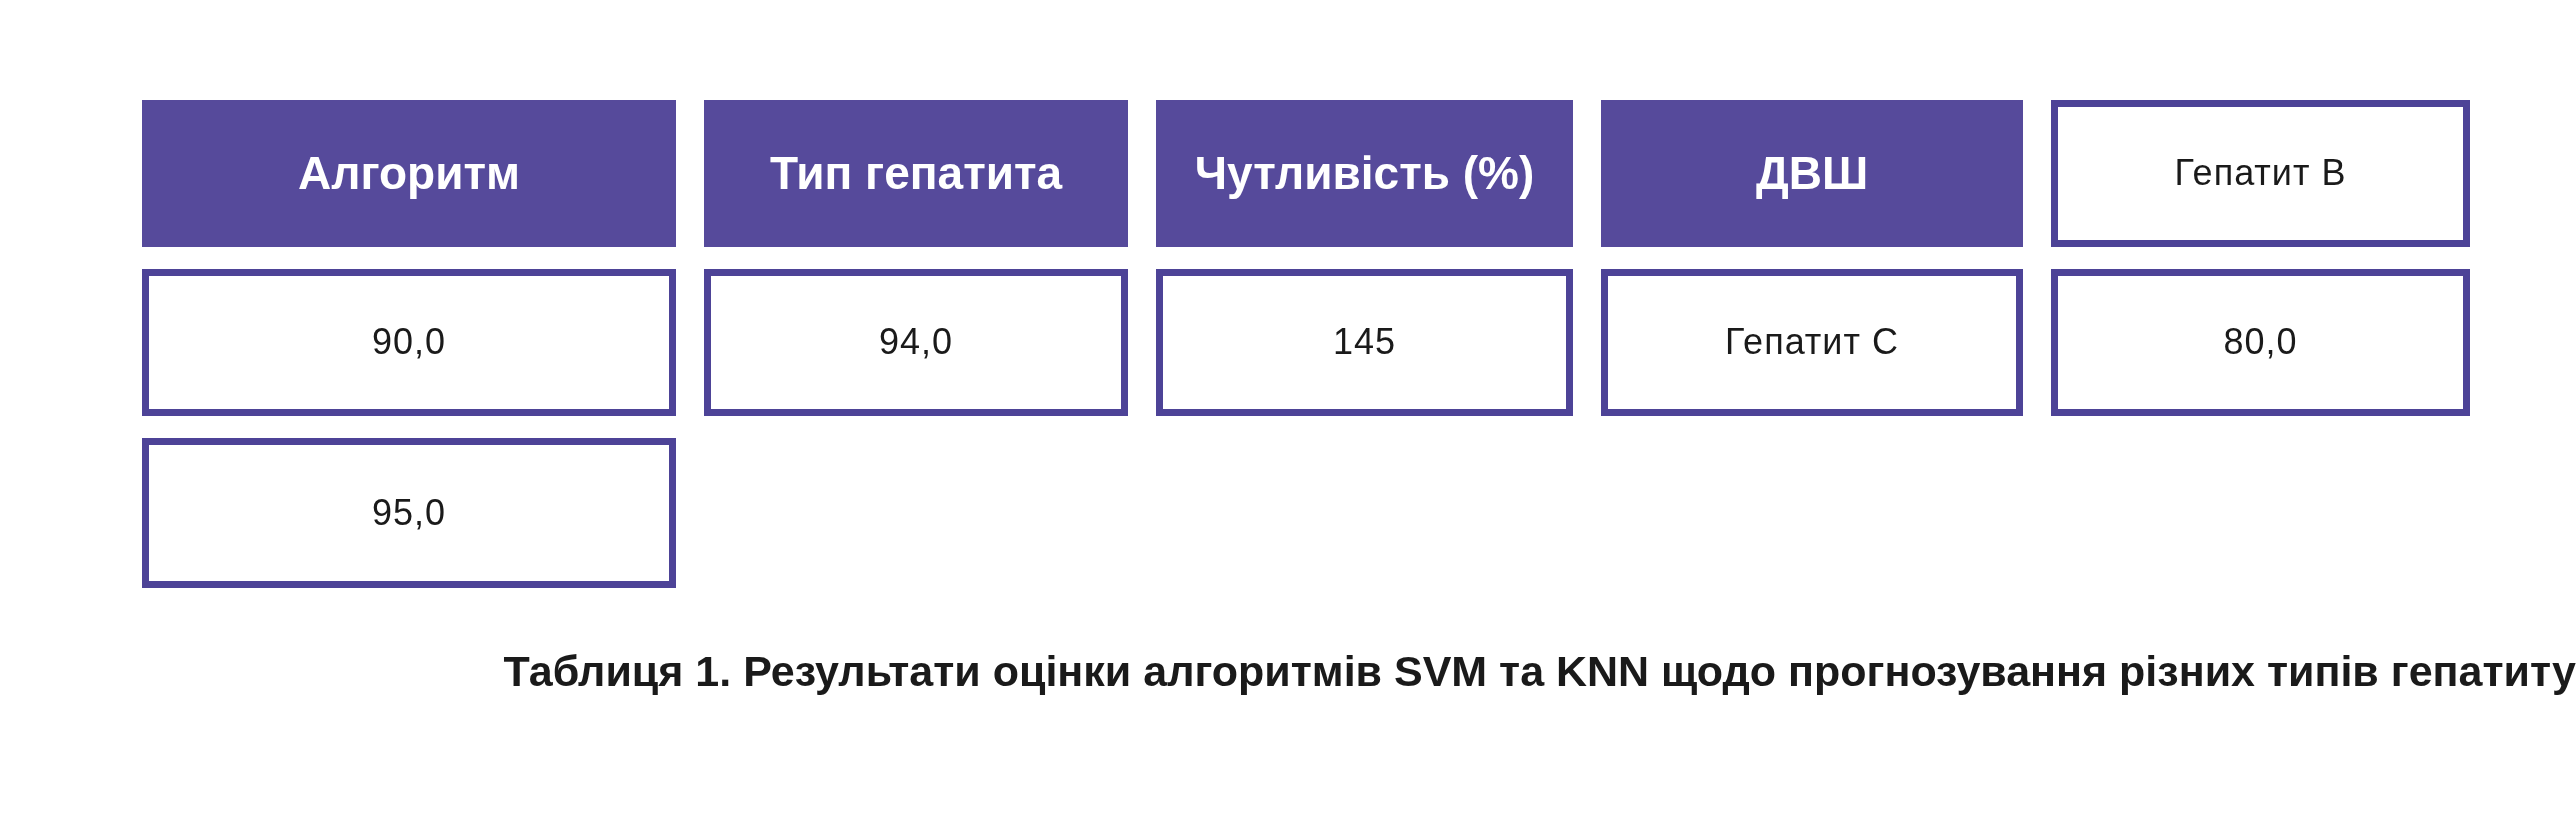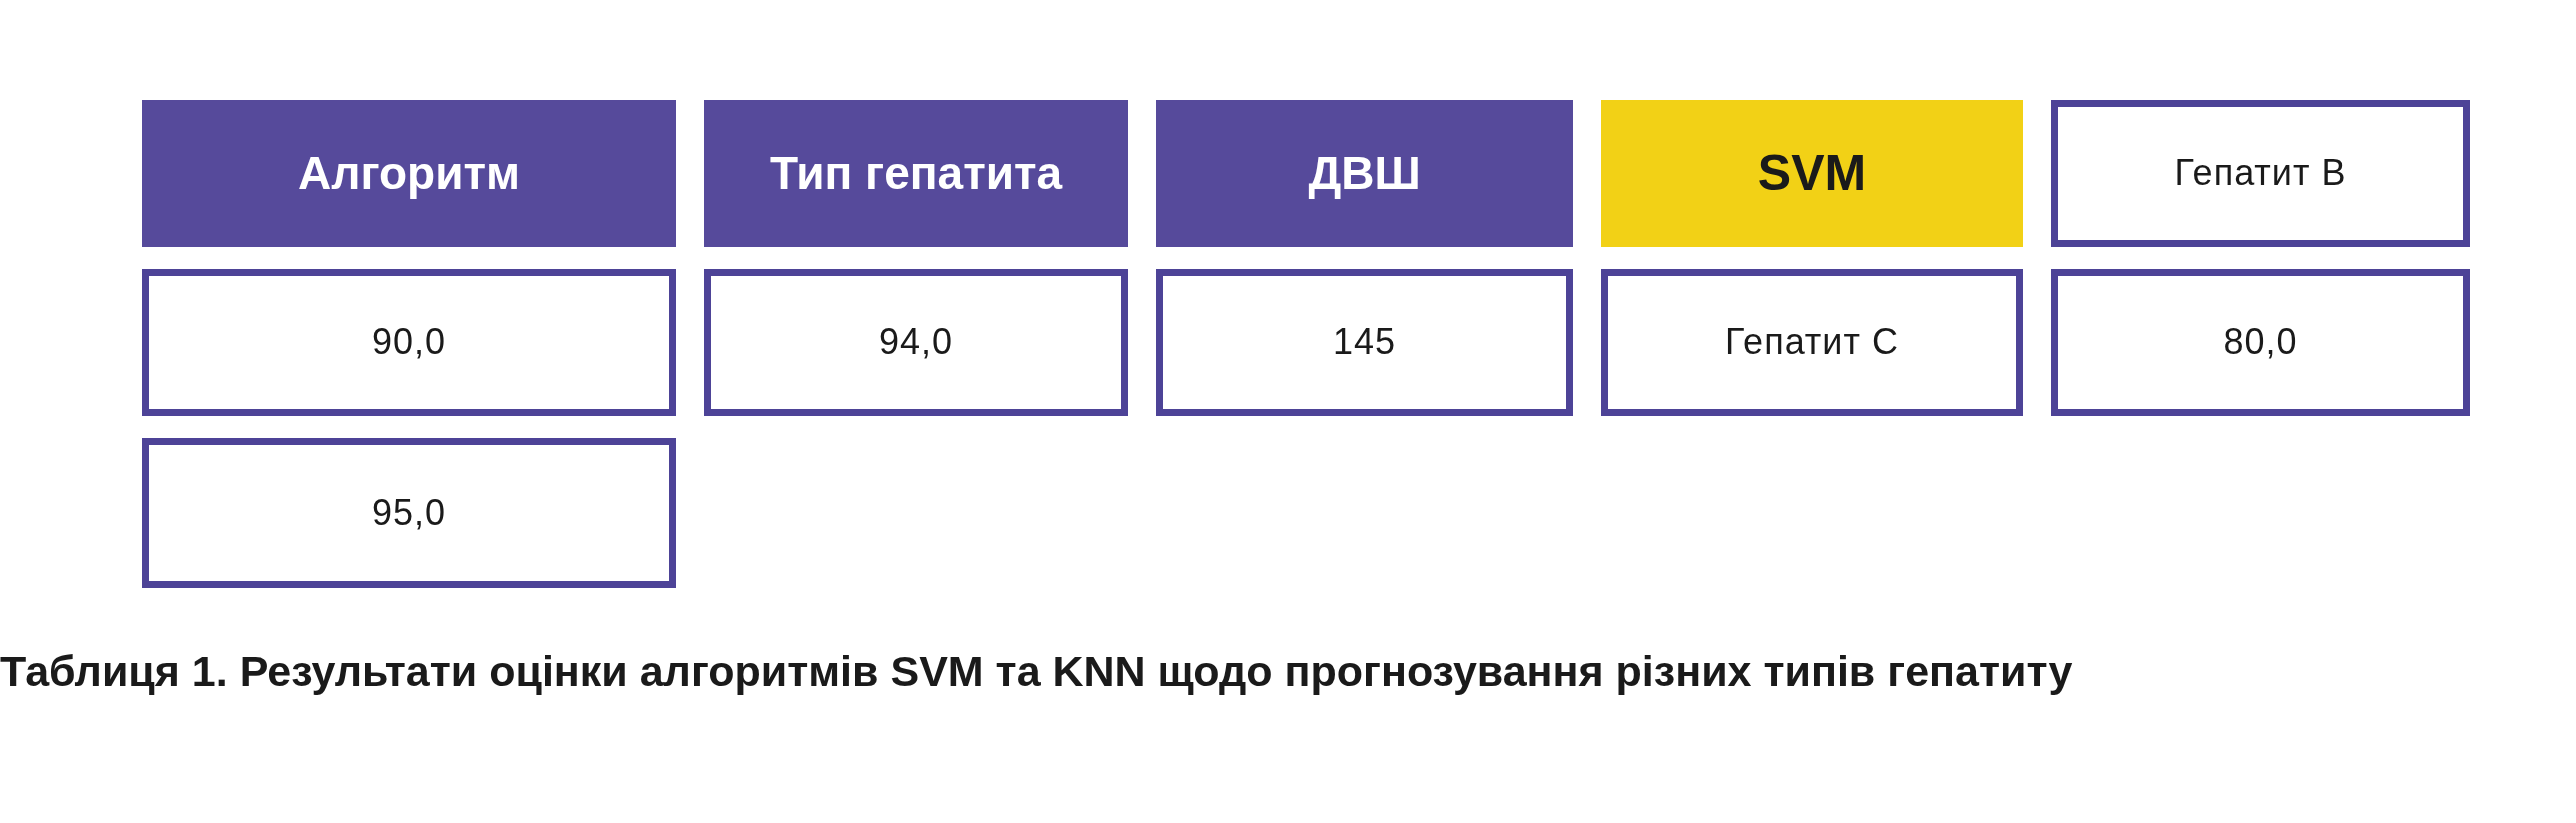--- a/index.html
+++ b/index.html
@@ -62,38 +62,38 @@
     color: var(--text);
     font-weight: 400;
     font-size: 36px;
     letter-spacing: 1px;
   }
   .caption {
     position: absolute;
     left: 0;
     top: 647px;
     width: 2576px;
-    text-align: left;
+    text-align: right;
     color: var(--text);
     font-weight: 700;
     font-size: 43px;
   }
 </style>
 </head>
 <body>
 
 <div class="figure">
 
   <div class="table-grid">
 
     <div class="cell head">Алгоритм</div>
     <div class="cell head">Тип гепатита</div>
+    <div class="cell head">Чутливість (%)</div>
     <div class="cell head">ДВШ</div>
 
-    <div class="cell algo">SVM</div>
     <div class="cell value">Гепатит B</div>
     <div class="cell value">90,0</div>
     <div class="cell value">94,0</div>
     <div class="cell value">145</div>
 
     <div class="cell value">Гепатит C</div>
     <div class="cell value">80,0</div>
     <div class="cell value">95,0</div>
 
   </div>

